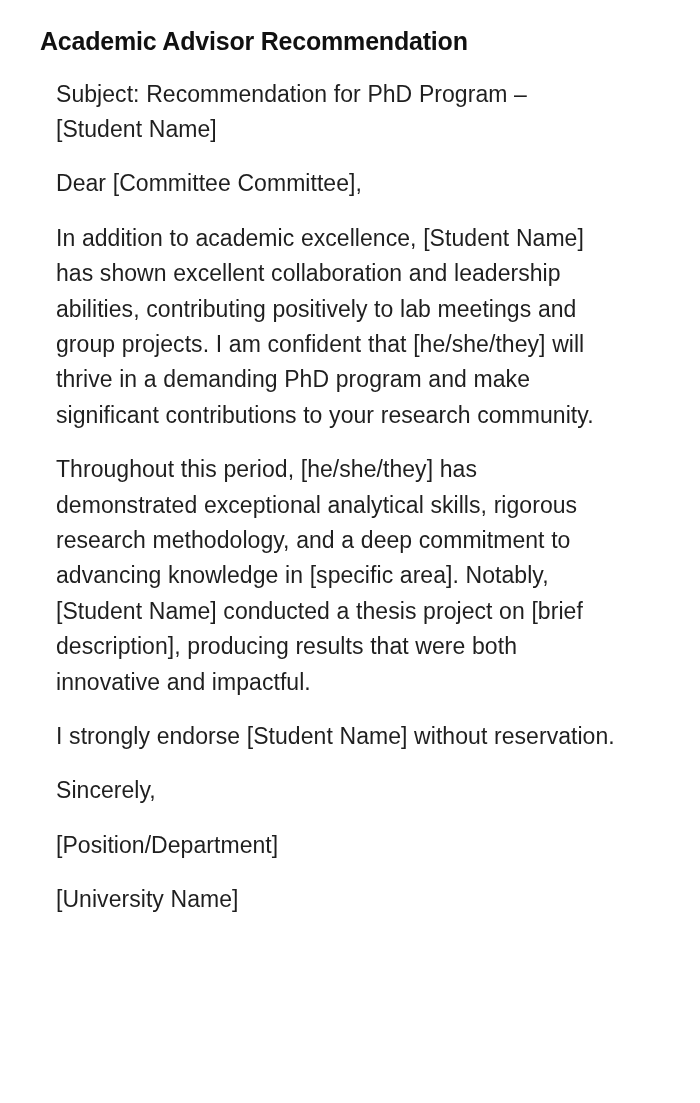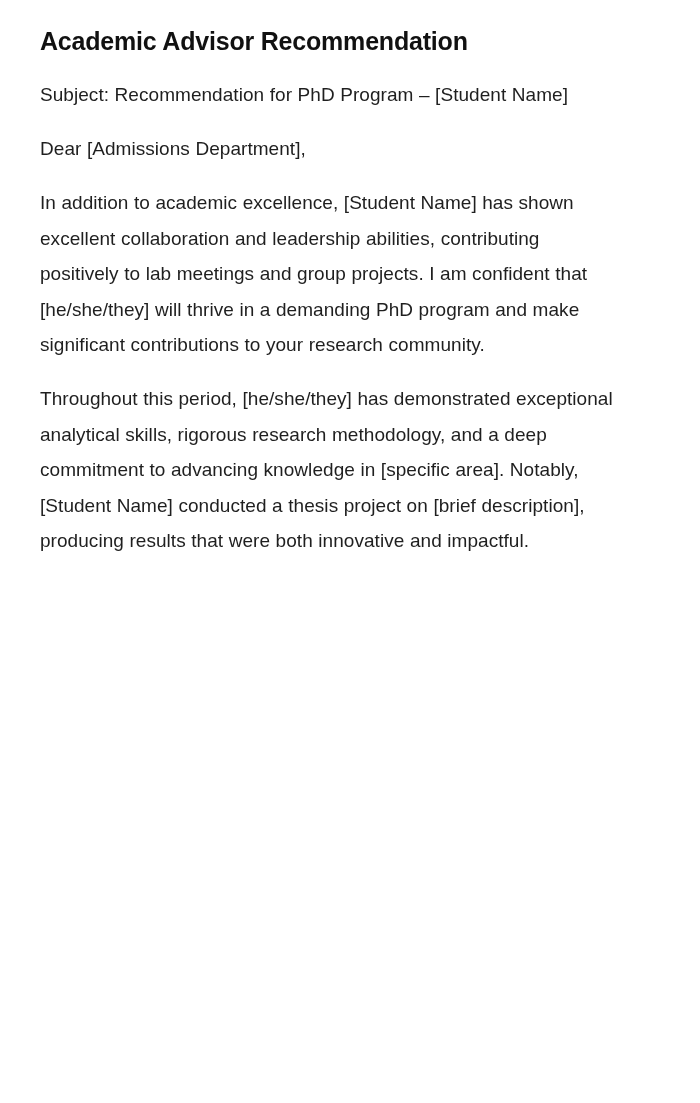--- a/index.html
+++ b/index.html
@@ -26,49 +26,53 @@
     font-weight: 700;
     line-height: 1.22;
     letter-spacing: -0.2px;
     margin: 0 0 20px 0;
     color: #111111;
   }
   .doc-body {
     margin: 0;
   }
   .para {
-    font-size: 19px;
+    font-size: 23px;
     line-height: 35.4px;
-    margin: 0 0 19px 0;
+    margin: 0 0 19px 16px;
     color: #1f1f1f;
     max-width: 600px;
     letter-spacing: 0.05px;
     word-spacing: 0.2px;
   }
   .para:last-child {
     margin-bottom: 0;
   }
 </style>
 </head>
 <body>
 
 <div class="page">
 
   <h1 class="doc-title">Academic Advisor Recommendation</h1>
 
   <div class="doc-body">
 
     <p class="para">Subject: Recommendation for PhD Program – [Student Name]</p>
 
-    <p class="para">Dear [Admissions Department],</p>
+    <p class="para">Dear [Committee Committee],</p>
 
 
     <p class="para">In addition to academic excellence, [Student Name] has shown excellent collaboration and leadership abilities, contributing positively to lab meetings and group projects. I am confident that [he/she/they] will thrive in a demanding PhD program and make significant contributions to your research community.</p>
 
     <p class="para">Throughout this period, [he/she/they] has demonstrated exceptional analytical skills, rigorous research methodology, and a deep commitment to advancing knowledge in [specific area]. Notably, [Student Name] conducted a thesis project on [brief description], producing results that were both innovative and impactful.</p>
 
+    <p class="para">I strongly endorse [Student Name] without reservation.</p>
+
+    <p class="para">Sincerely,</p>
 
 
+    <p class="para">[Position/Department]</p>
 
-
+    <p class="para">[University Name]</p>
 
   </div>
 </div>
 
 </body></html>

